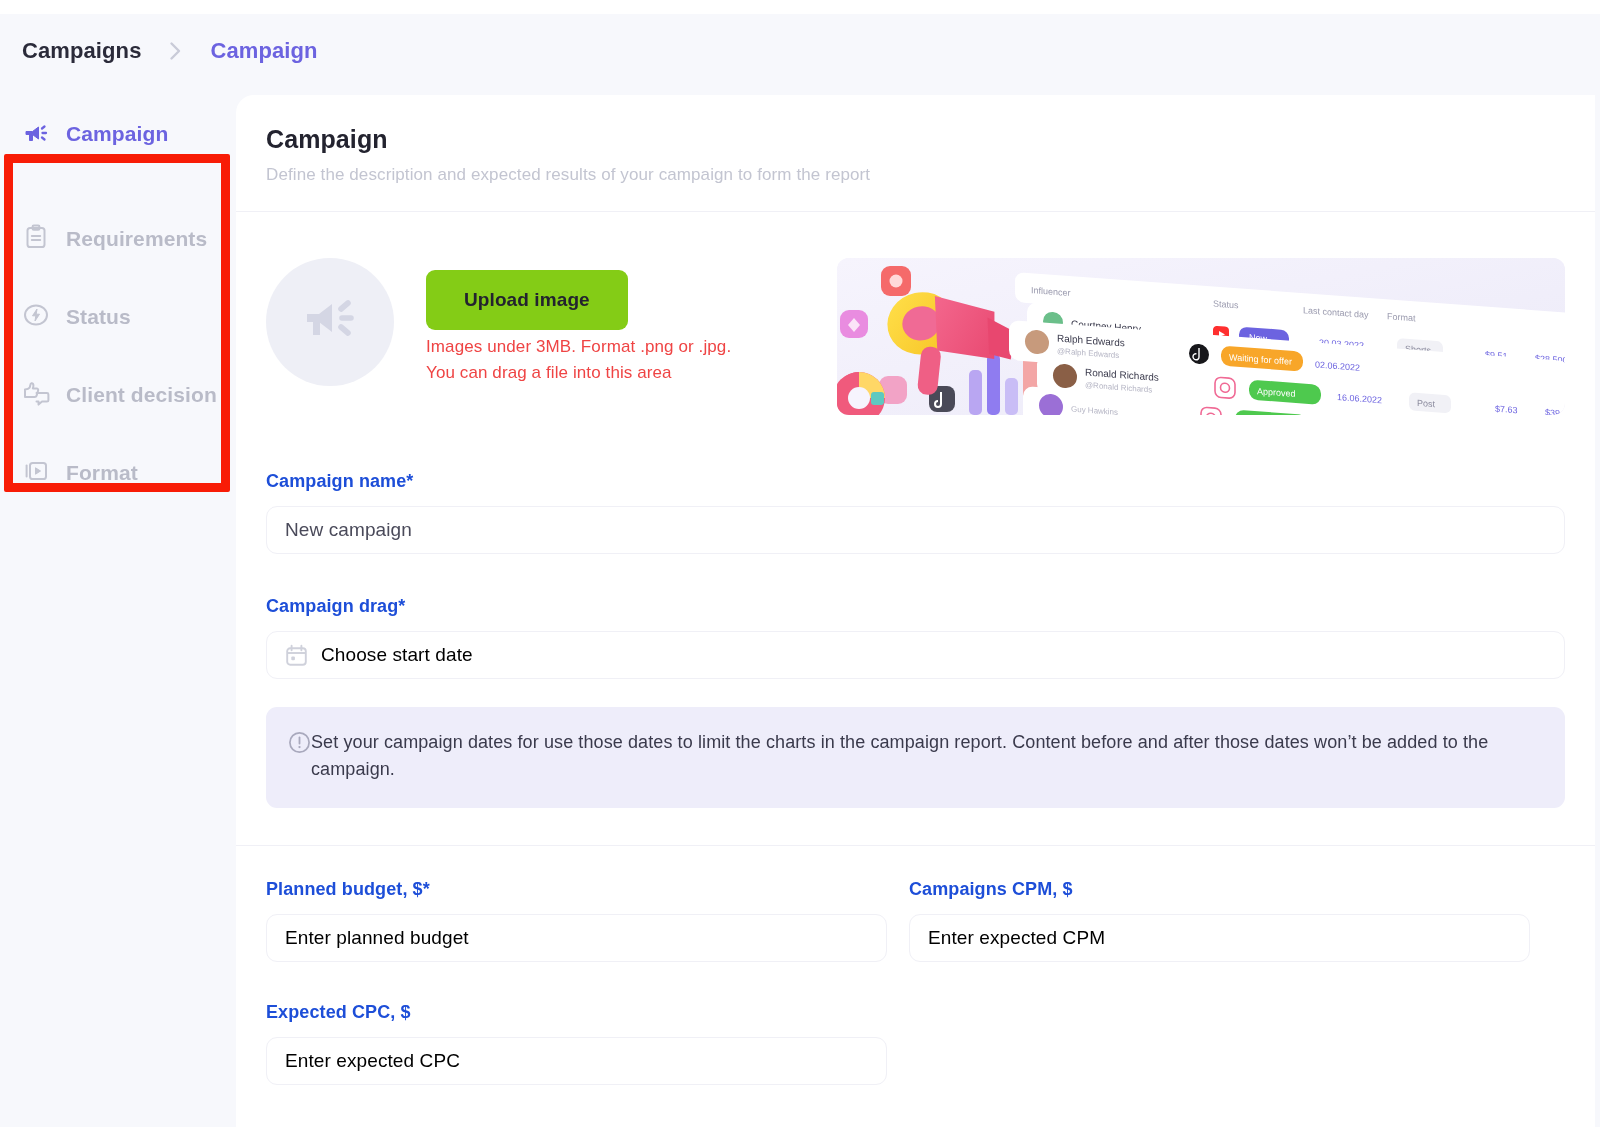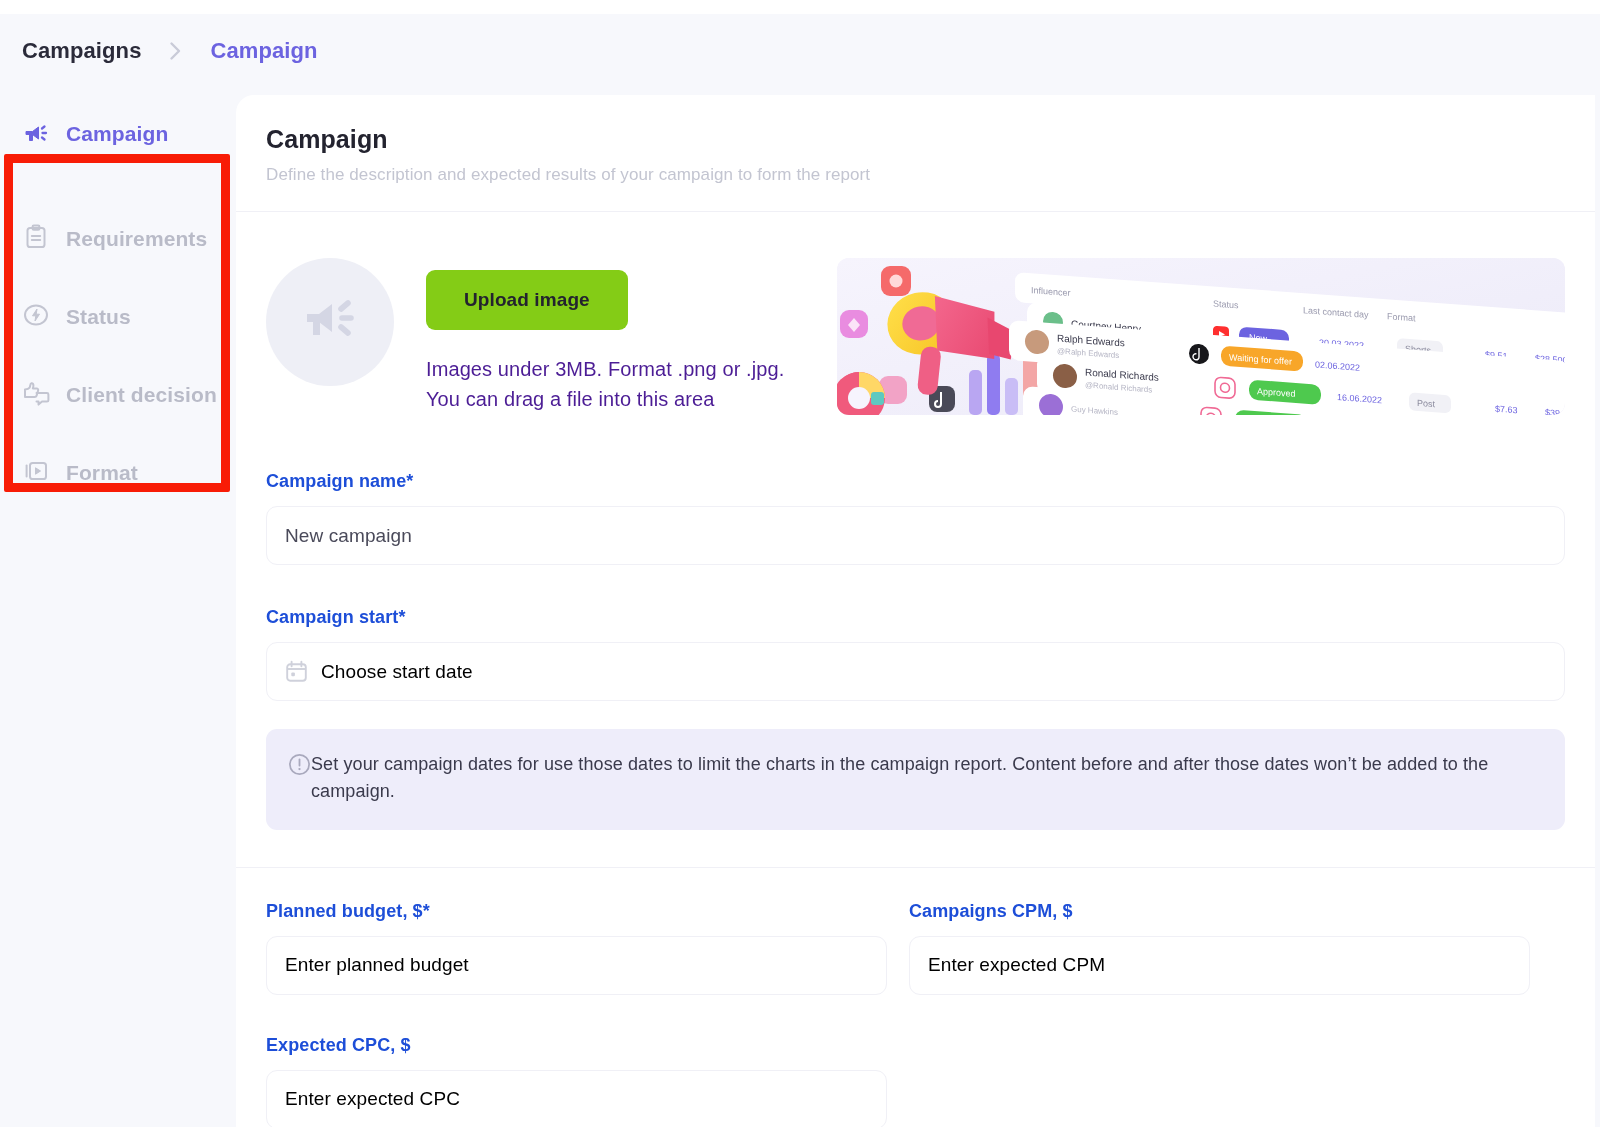--- a/index.html
+++ b/index.html
@@ -149,24 +149,24 @@
     border: none;
     border-radius: 9px;
     font-family: inherit;
     font-size: 19px;
     font-weight: 700;
     padding: 19px 38px;
     cursor: pointer;
     letter-spacing: .1px;
   }
   .upload-hint {
-    margin-top: 24px;
-    font-size: 20px;
+    margin-top: 4px;
+    font-size: 17px;
     line-height: 1.52;
-    color: #4c1d95;
+    color: #ef4444;
     letter-spacing: .1px;
   }
 
   
   .preview {
     margin-left: auto;
     width: 728px;
     height: 157px;
     border-radius: 12px;
     overflow: hidden;
@@ -178,21 +178,21 @@
 
   
   .field-label {
     font-size: 18px;
     font-weight: 700;
     color: #1d4ed8;
     letter-spacing: .1px;
   }
   .field-input {
     margin-top: 14px;
-    height: 59px;
+    height: 48px;
     border: 1px solid #f0f0f6;
     border-radius: 11px;
     background: #fff;
     display: flex;
     align-items: center;
     padding: 0 18px;
     gap: 13px;
   }
   .field-input .val {
     font-size: 19px;
@@ -457,21 +457,21 @@
     </section>
 
     <section class="block-name">
       <label class="field-label">Campaign name*</label>
       <div class="field-input">
         <span class="val">New campaign</span>
       </div>
     </section>
 
     <section class="block-dates">
-      <label class="field-label">Campaign start*</label>
+      <label class="field-label">Campaign drag*</label>
       <div class="field-input">
         <span>
           <svg width="23" height="23" viewBox="0 0 23 23" fill="none" style="display:block">
             <rect x="2.2" y="4.2" width="18.6" height="16.6" rx="3" stroke="#cfd1db" stroke-width="1.9"></rect>
             <path d="M6.6 1.8 V6.2 M16.4 1.8 V6.2" stroke="#cfd1db" stroke-width="1.9" stroke-linecap="round"></path>
             <path d="M2.2 9 H20.8" stroke="#cfd1db" stroke-width="1.9"></path>
             <rect x="6.3" y="12.6" width="3.6" height="3.6" rx="1" fill="#cfd1db"></rect>
           </svg>
         </span>
         <span class="ph">Choose start date</span>

